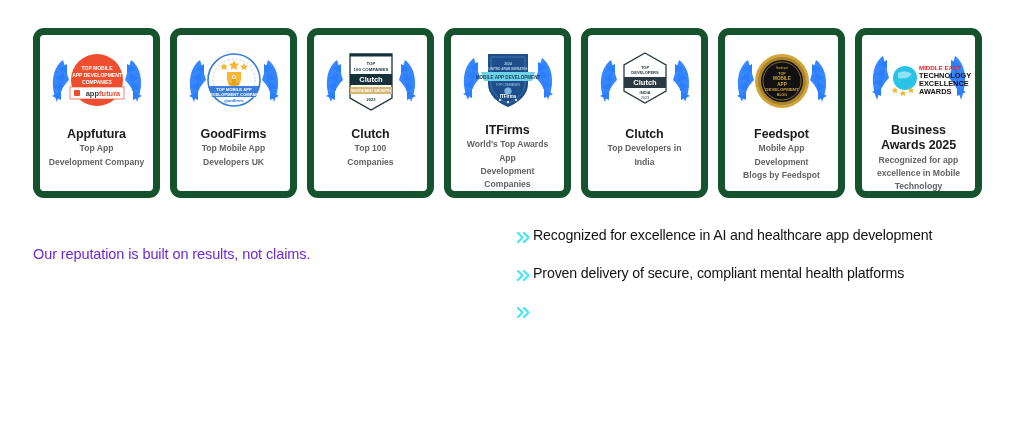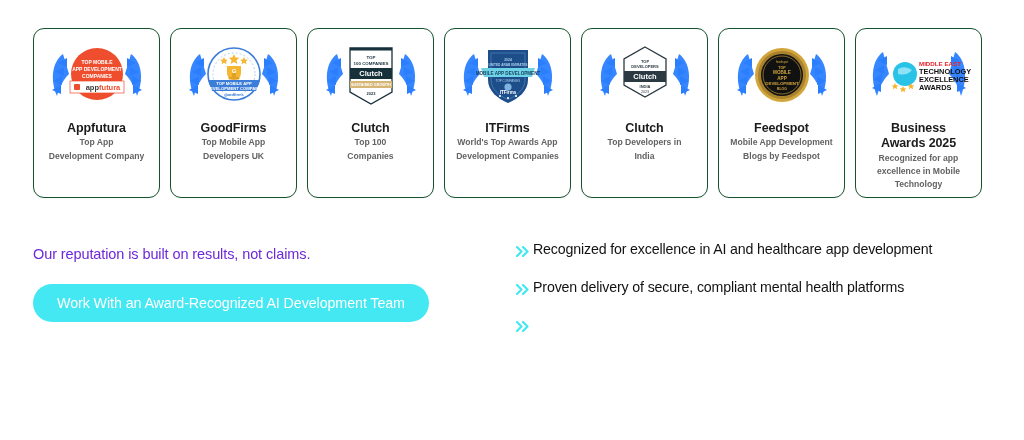--- a/index.html
+++ b/index.html
@@ -15,21 +15,21 @@
   .awards-row {
     position: absolute;
     left: 33px; top: 28px;
     display: flex;
     gap: 10px;
   }
   .award-card {
     width: 127px;
     height: 170px;
     background: #ffffff;
-    border: 1px solid #14532d;
+    border: 7px solid #14532d;
     border-radius: 11px;
     box-shadow: 0 1px 2px rgba(0,0,0,0.03);
     display: flex;
     flex-direction: column;
     align-items: center;
     padding-top: 11px;
   }
   .badge-wrap {
     width: 112px;
     height: 72px;
@@ -94,22 +94,23 @@
     font-family: "Liberation Sans", sans-serif;
     font-size: 14.3px;
     letter-spacing: -0.1px;
     cursor: pointer;
     white-space: nowrap;
   }
 
   
   .bullets {
     position: absolute;
-    left: 516px; top: 241px;
+    left: 516px; top: 227px;
     width: 500px;
+    text-align: center;
   }
   .bullet-item {
     display: flex;
     align-items: flex-start;
     margin-bottom: 17.5px;
   }
   .bullet-item:last-child { margin-bottom: 0; }
   .chev {
     flex: 0 0 auto;
     width: 17px;
@@ -370,21 +371,20 @@
 Awards 2025</div>
       <div class="award-sub" style="white-space:pre-line">Recognized for app
 excellence in Mobile
 Technology</div>
     </div>
 
   </div>
 
   <div class="left-block">
     <div class="subline">Our reputation is built on results, not claims.</div>
-    <button class="cta-button">Work With an Award-Recognized AI Development Team</button>
   </div>
 
   <div class="bullets">
     <div class="bullet-item">
       <span class="chev">
         <svg width="15" height="11" viewBox="0 0 15 11">
             <path d="M1 1 L5.5 5.5 L1 10 M7 1 L11.5 5.5 L7 10" stroke="currentColor" stroke-width="2.2" fill="none" stroke-linecap="round" stroke-linejoin="round"></path>
           </svg>
       </span>
       <span class="bullet-text">Recognized for excellence in AI and healthcare app development</span>

